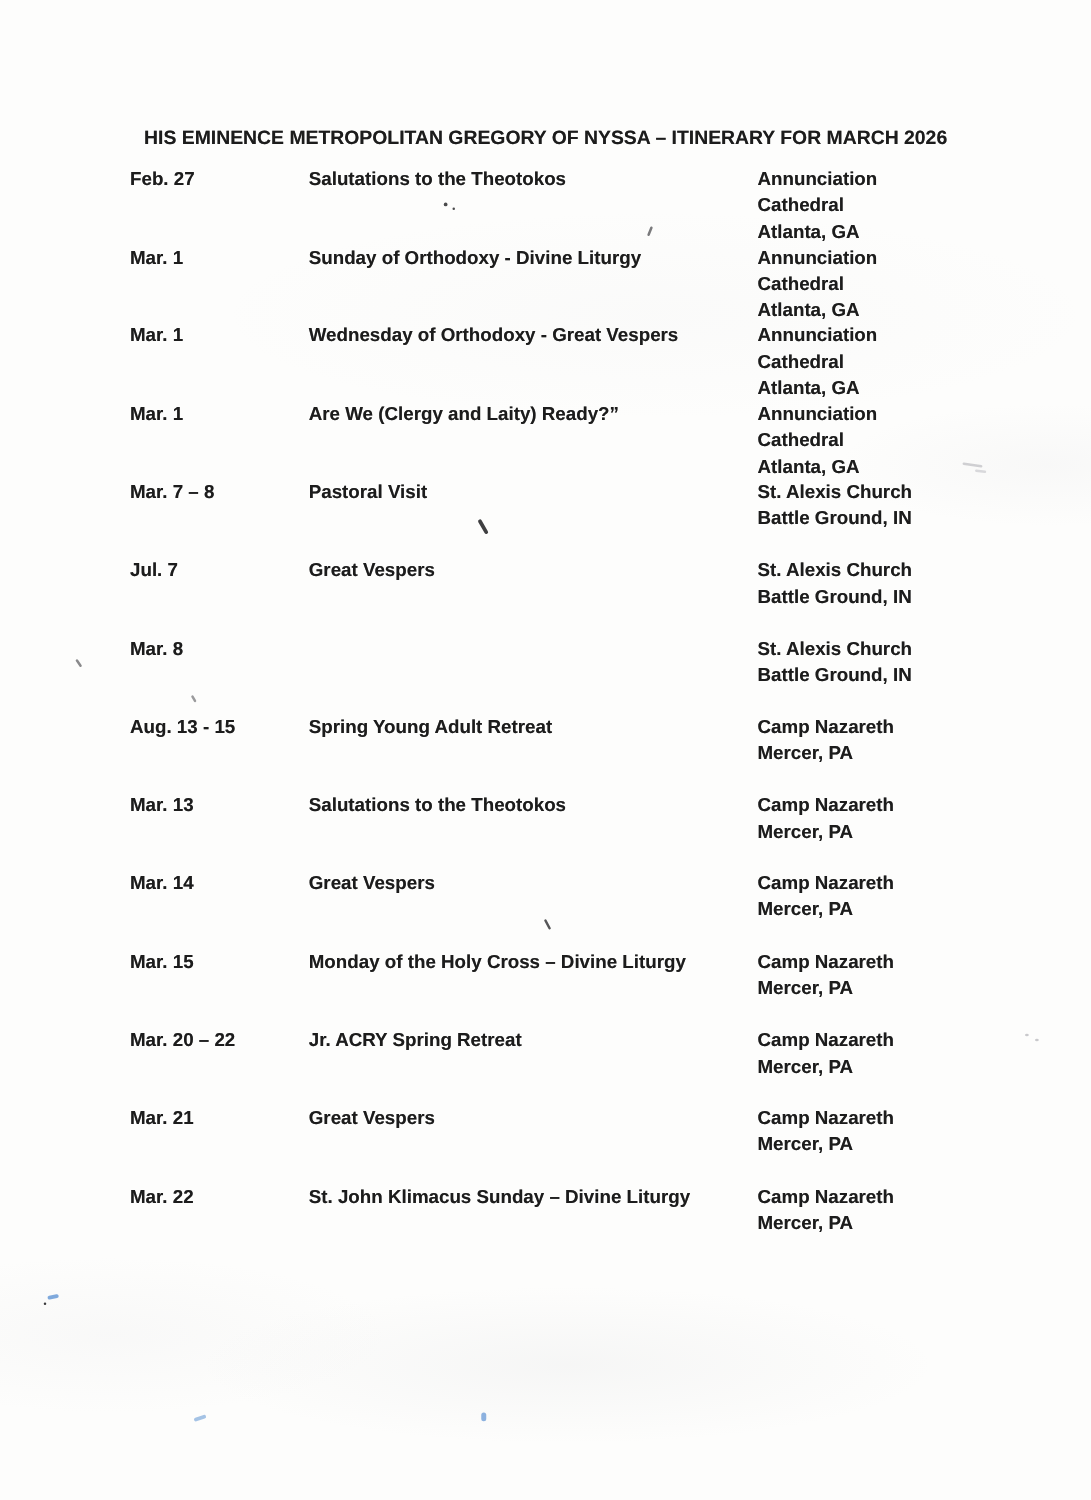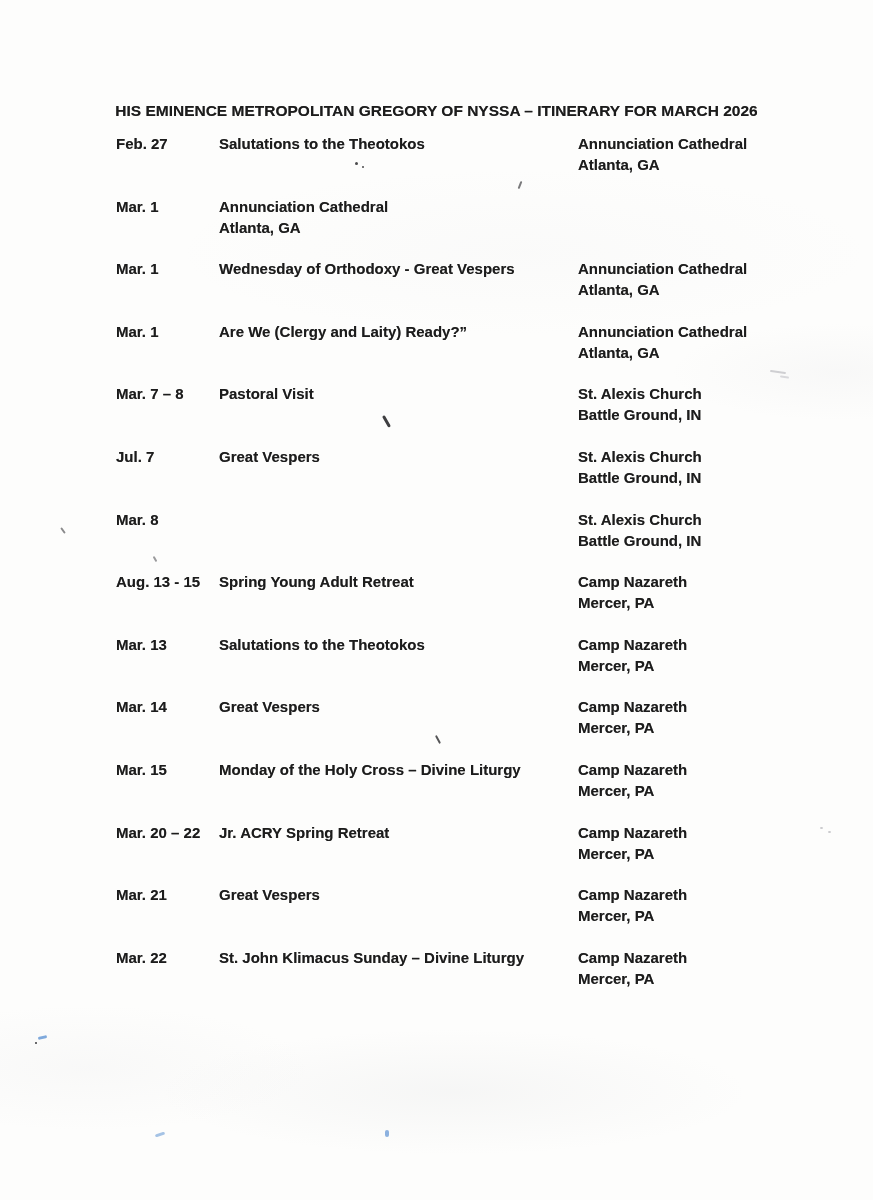--- a/index.html
+++ b/index.html
@@ -45,22 +45,22 @@
   }
   .entry-row {
     display: flex;
     align-items: flex-start;
     height: 62.6px;
     font-size: 15px;
     font-weight: 700;
     line-height: 21px;
     text-shadow: 0 0 0.4px rgba(20,20,20,0.5);
   }
-  .col-date { width: 103px; flex: 0 0 103px; margin-left: 12px; }
-  .col-event { width: 359px; flex: 0 0 359px; }
+  .col-date { width: 103px; flex: 0 0 103px; }
+  .col-event { width: 359px; flex: 0 0 359px; margin-left: 40px; }
   .col-location { flex: 1 1 auto; }
   
   .artifact { position: absolute; pointer-events: none; }
   .stroke-dark  { width: 2.5px; height: 13px; background: #3f3f41; border-radius: 2px; transform: rotate(-30deg); }
   .stroke-small { width: 2px; height: 8px; background: #5c5c5e; border-radius: 2px; }
   .dot-dark  { width: 3px; height: 3px; background: #4a4a4c; border-radius: 50%; }
   .dot-faint { width: 3px; height: 2px; background: #c9c9cc; border-radius: 50%; }
   .tilde-faint { width: 16px; height: 2px; background: #cfcfd2; border-radius: 2px; transform: rotate(8deg); }
   .speck-blue { background: var(--speck, #7fa9dc); border-radius: 2px; }
 </style>
@@ -77,20 +77,23 @@
     <div class="col-event">
           <div>Salutations to the Theotokos</div>
         </div>
     <div class="col-location">
           <div>Annunciation Cathedral</div>
           <div>Atlanta, GA</div>
         </div>
   </div>
       <div class="entry-row">
     <div class="col-date">Mar. 1</div>
+    <div class="col-event">
+          <div>Sunday of Orthodoxy - Divine Liturgy</div>
+        </div>
     <div class="col-location">
           <div>Annunciation Cathedral</div>
           <div>Atlanta, GA</div>
         </div>
   </div>
       <div class="entry-row">
     <div class="col-date">Mar. 1</div>
     <div class="col-event">
           <div>Wednesday of Orthodoxy - Great Vespers</div>
         </div>

